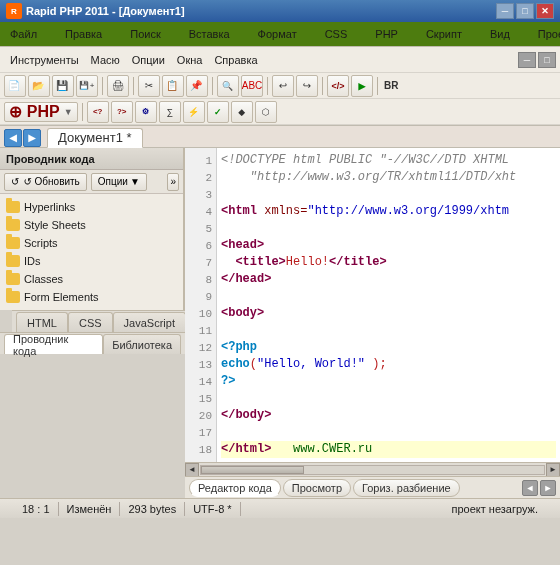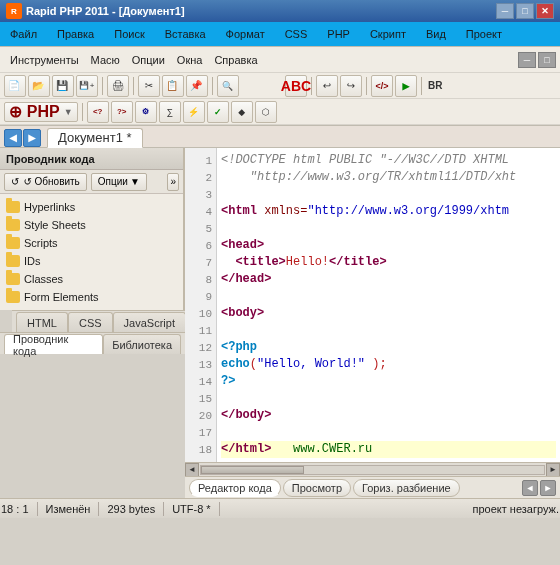--- a/index.html
+++ b/index.html
@@ -54,27 +54,27 @@
       font-size: 9px;
       display: flex;
       align-items: center;
       justify-content: center;
       cursor: pointer;
     }
     .title-btn.close { background: #c84040; }
 
     
     .menu-bar {
-      background: #0ea5e9;
+      background: #4d7c0f;
       height: 20px;
       display: flex;
       align-items: center;
       padding: 12px 4px;
       border-bottom: 1px solid #c0bbaf;
-      gap: 8px;
+      gap: 16px;
     }
     .menu-item {
       padding: 2px 6px;
       cursor: pointer;
       border-radius: 2px;
       font-size: 11px;
       color: #1a1a1a;
     }
 
     
@@ -394,21 +394,21 @@
       margin-left: auto;
     }
 
     
     .status-bar {
       height: 20px;
       background: linear-gradient(to bottom, #e8e4dc, #d8d4cc);
       border-top: 1px solid #c0b8a8;
       display: flex;
       align-items: center;
-      padding: 0 1px;
+      padding: 0 22px;
       gap: 8px;
       font-size: 11px;
       color: #1a1a1a;
     }
     .status-sep {
       width: 1px;
       height: 14px;
       background: #b0a8a0;
     }
     .status-item {
@@ -520,21 +520,21 @@
     <div class="toolbar-btn">💾</div>
     <div class="toolbar-btn" style="font-size:8px;">💾+</div>
     <div class="toolbar-sep"></div>
     <div class="toolbar-btn">🖨</div>
     <div class="toolbar-sep"></div>
     <div class="toolbar-btn">✂</div>
     <div class="toolbar-btn">📋</div>
     <div class="toolbar-btn">📌</div>
     <div class="toolbar-sep"></div>
     <div class="toolbar-btn" style="font-size:9px;">🔍</div>
-    <div class="toolbar-btn" style="font-size:14px; font-weight:bold; color:#c00;margin-left:44px;">ABC</div>
+    <div class="toolbar-btn" style="font-size:10px; font-weight:normal; color:#c00;">ABC</div>
     <div class="toolbar-sep"></div>
     <div class="toolbar-btn">↩</div>
     <div class="toolbar-btn">↪</div>
     <div class="toolbar-sep"></div>
     <div class="toolbar-btn" style="font-size:9px; color:#800; font-weight:bold;">&lt;/&gt;</div>
     <div class="toolbar-btn" style="font-size:9px; color:#080; font-weight:bold;">▶</div>
     <div class="toolbar-sep"></div>
     <div class="toolbar-label">BR</div>
   </div>
 

